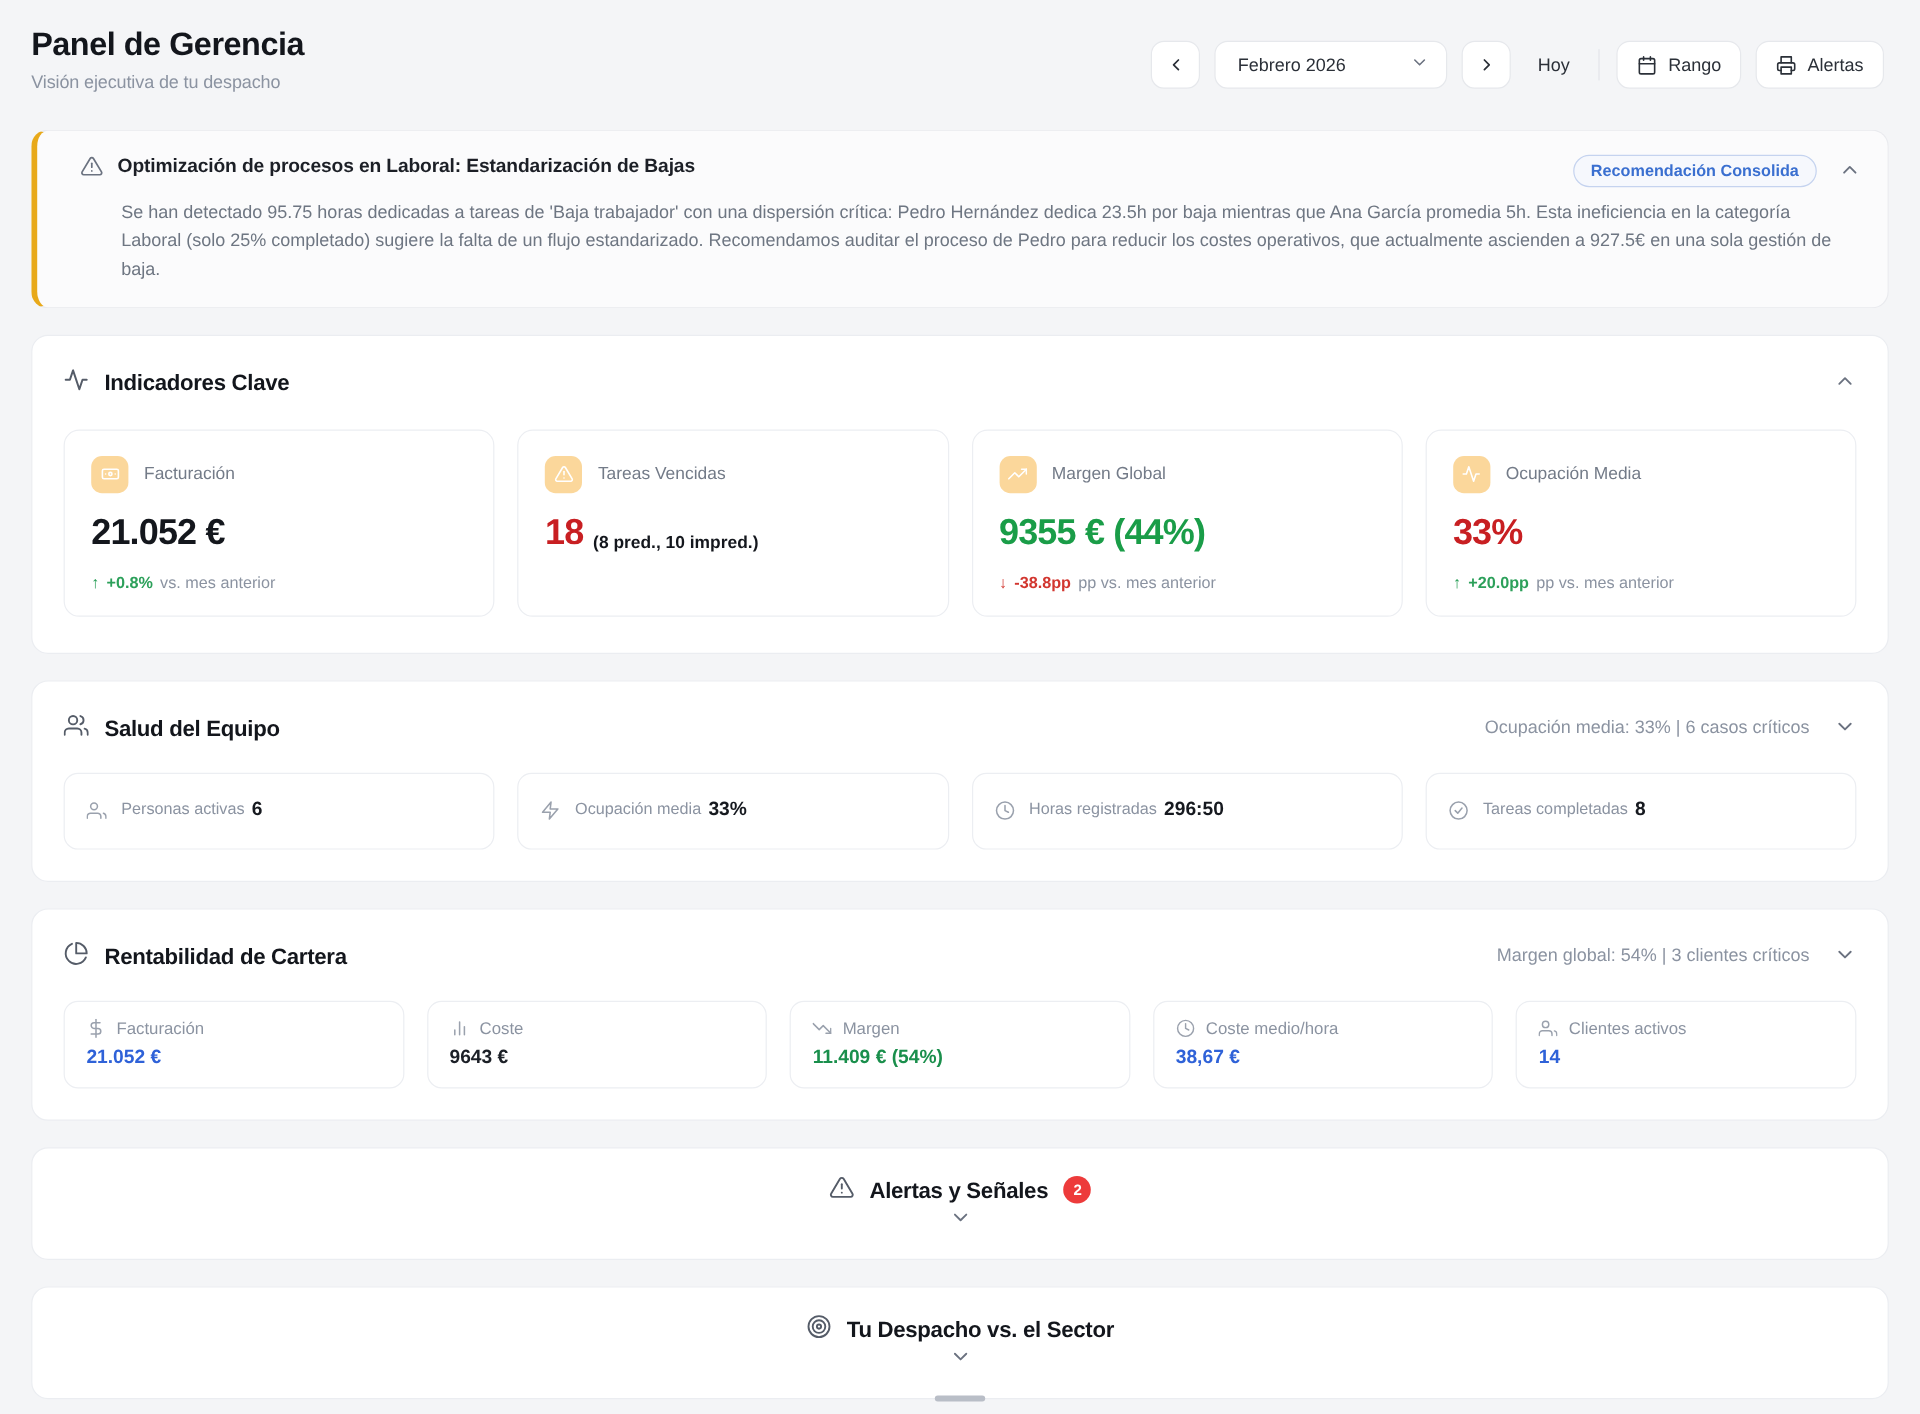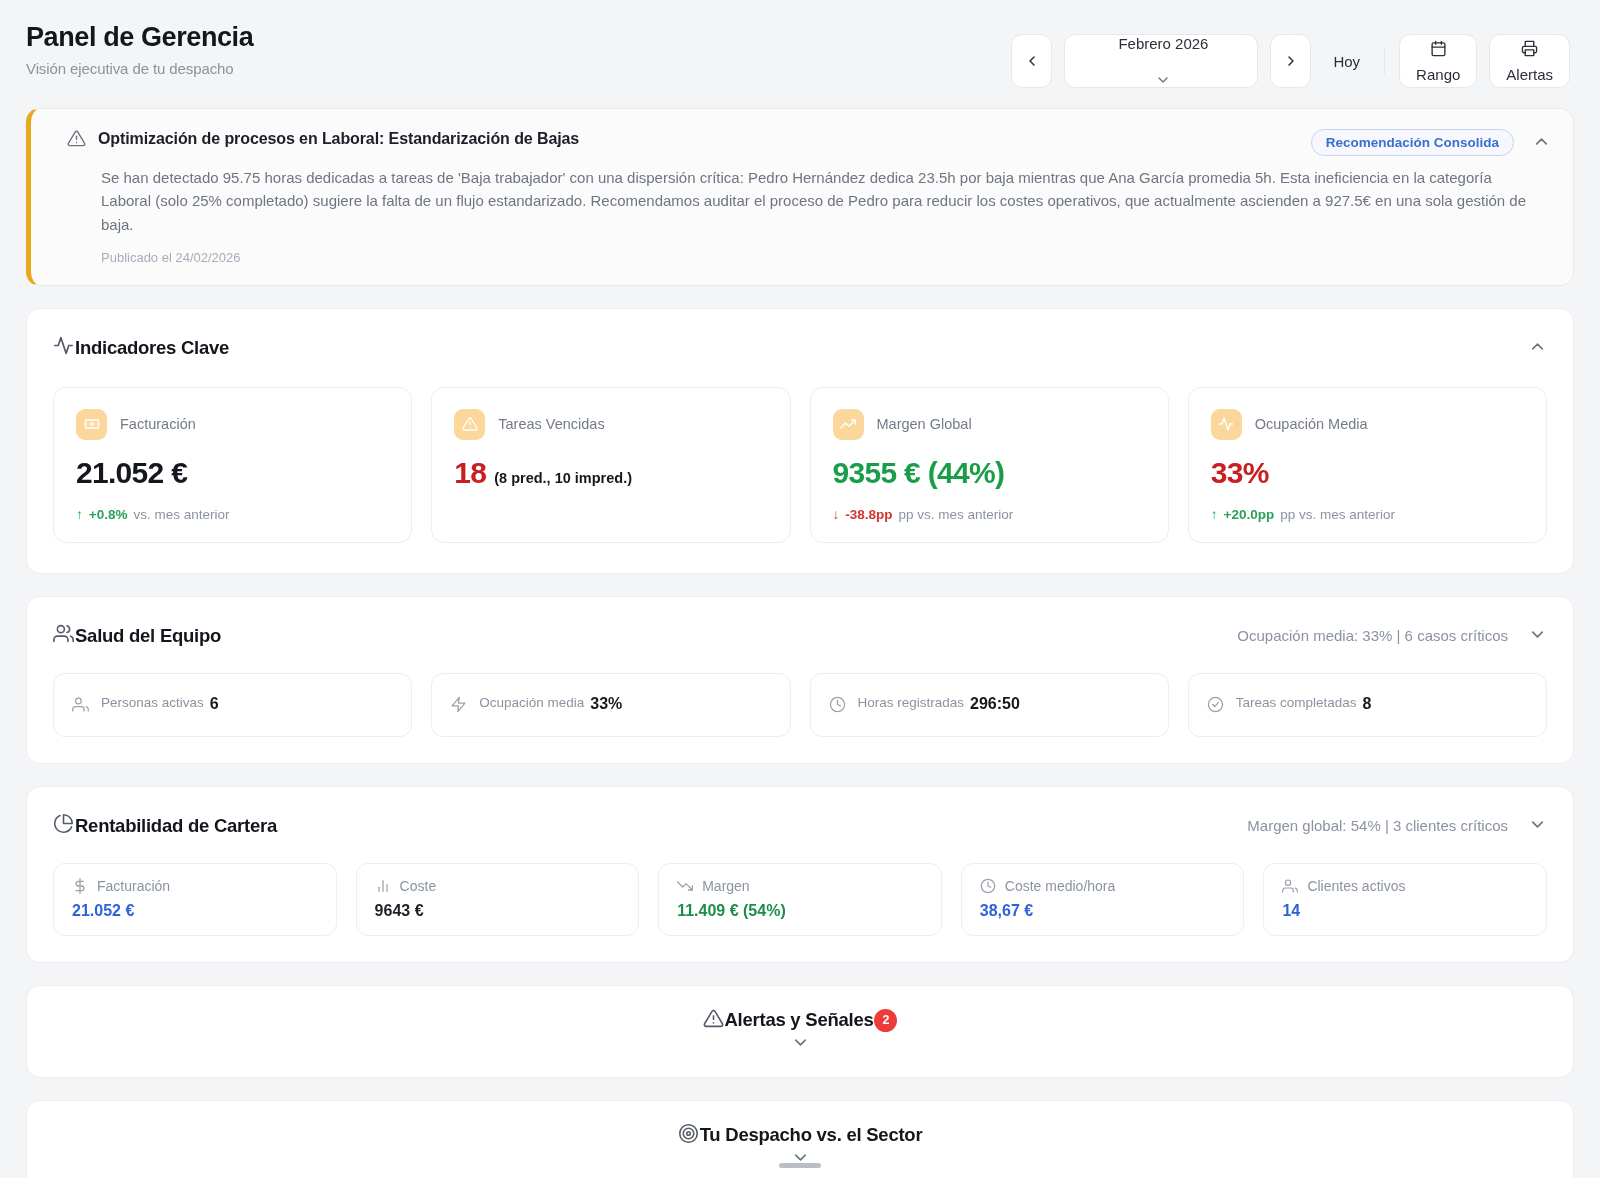--- a/index.html
+++ b/index.html
@@ -46,28 +46,27 @@
   .header-controls {
     display: flex;
     align-items: center;
     gap: 12px;
     margin-top: 12px;
   }
   .ctrl {
     background: #ffffff;
     border: 1px solid #e6e8ec;
     border-radius: 11px;
-    height: 54px;
+    height: 40px;
     display: flex;
     align-items: center;
     justify-content: center;
     font-size: 15px;
     color: #2b3038;
     cursor: pointer;
-    flex-direction: column;
   }
   .ctrl-arrow { width: 41px; }
   .ctrl-arrow svg { display:block; }
   .month-select {
     min-width: 194px;
     justify-content: space-between;
     padding: 0 14px 0 18px;
     gap: 20px;
   }
   .month-select .label { font-size: 15px; color: #2b3038; }
@@ -164,21 +163,21 @@
     display: flex;
     align-items: center;
     justify-content: space-between;
     padding: 22px 26px 0 26px;
     min-height: 56px;
   }
   .card-head.collapsed { padding: 22px 26px 22px 26px; flex-direction: column; }
   .card-head-left {
     display: flex;
     align-items: center;
-    gap: 1px;
+    gap: 13px;
   }
   .card-title {
     font-size: 18.5px;
     font-weight: 700;
     color: #13161c;
     letter-spacing: -0.25px;
   }
   .card-head-right {
     display: flex;
     align-items: center;
@@ -246,21 +245,21 @@
     display: flex;
     align-items: baseline;
     gap: 8px;
   }
   .kpi-value .sub {
     font-size: 14.5px;
     font-weight: 700;
     letter-spacing: 0;
     color: #14171d;
   }
-  .kpi-value.red { color: #c81f22; }
+  .kpi-value.red { color: #c81f22; align-items: flex-end; }
   .kpi-value.green { color: #1a9d48; }
   .kpi-delta {
     font-size: 13.5px;
     margin-top: 17px;
     color: #8b93a1;
     display: flex;
     align-items: center;
     gap: 6px;
   }
   .kpi-delta .amount { font-weight: 600; }
@@ -401,21 +400,20 @@
         <button class="chev-btn">
           <span>
             <svg width="19" height="19" viewBox="0 0 24 24" fill="none" stroke="#6b7280" stroke-width="2" stroke-linecap="round" stroke-linejoin="round">
                 <polyline points="18 15 12 9 6 15"></polyline>
               </svg>
           </span>
         </button>
       </div>
     </div>
     <div class="banner-body">Se han detectado 95.75 horas dedicadas a tareas de 'Baja trabajador' con una dispersión crítica: Pedro Hernández dedica 23.5h por baja mientras que Ana García promedia 5h. Esta ineficiencia en la categoría Laboral (solo 25% completado) sugiere la falta de un flujo estandarizado. Recomendamos auditar el proceso de Pedro para reducir los costes operativos, que actualmente ascienden a 927.5€ en una sola gestión de baja.</div>
-    <div class="banner-meta">Publicado el 24/02/2026</div>
   </div>
 
   <div class="card">
     <div class="card-head">
       <div class="card-head-left">
         <span>
           <svg width="21" height="21" viewBox="0 0 24 24" fill="none" stroke="#555c68" stroke-width="1.9" stroke-linecap="round" stroke-linejoin="round">
               <polyline points="22 12 18 12 15 21 9 3 6 12 2 12"></polyline>
             </svg>
         </span>

